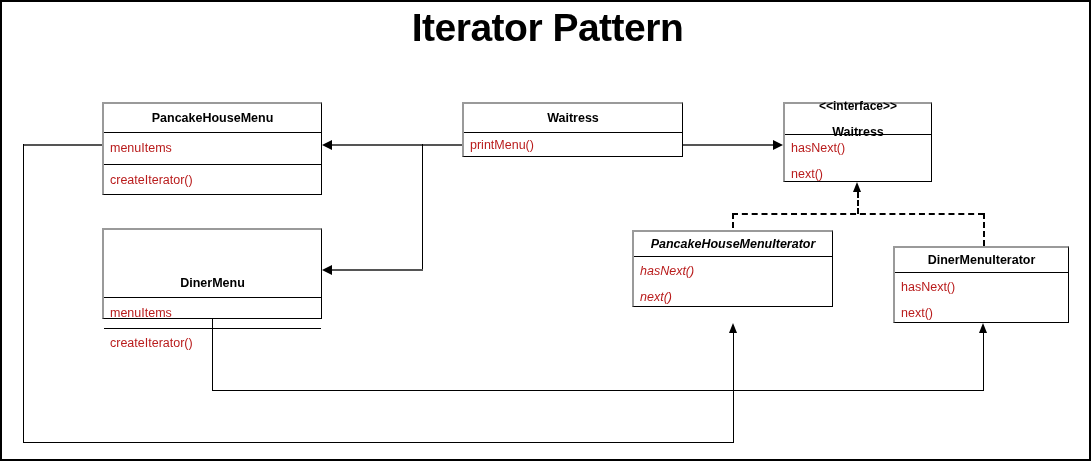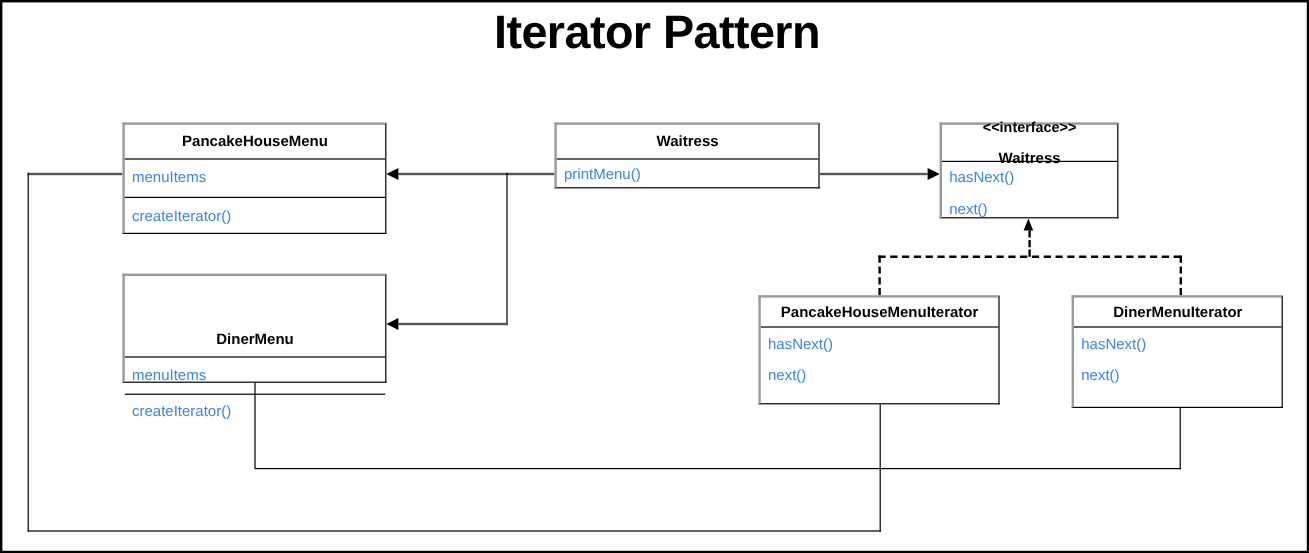--- a/index.html
+++ b/index.html
@@ -59,21 +59,21 @@
     line-height: 14px;
   }
   .class-header .cname {
     display: block;
     line-height: 15px;
   }
   .class-section {
     box-sizing: border-box;
     width: 100%;
     font-size: 12.5px;
-    color: #3b82f6;
+    color: #b91c1c;
     padding-left: 6px;
     display: flex;
     flex-direction: column;
     justify-content: center;
   }
   .class-section.divided {
     border-bottom: 1px solid #000000;
   }
   .class-section .member {
     line-height: 17px;
@@ -195,31 +195,31 @@
     <div class="class-header" style="height:31px;gap:12px;">
       <span class="stereotype">&lt;&lt;interface&gt;&gt;</span>
       <span class="cname">Waitress</span>
     </div>
     <div class="class-section" style="height:48px; padding-top:4px;">
       <span class="member">hasNext()</span>
       <span class="member">next()</span>
     </div>
   </div>
 
-  <div class="uml-class" style="left:630px; top:244px; width:201px; height:91px;">
+  <div class="uml-class" style="left:630px; top:228px; width:201px; height:77px;font-style:italic;">
     <div class="class-header" style="height:25px;">
       <span class="cname">PancakeHouseMenuIterator</span>
     </div>
     <div class="class-section" style="height:51px; padding-top:4px;">
       <span class="member">hasNext()</span>
       <span class="member">next()</span>
     </div>
   </div>
 
-  <div class="uml-class" style="left:891px; top:244px; width:176px; height:94px;">
+  <div class="uml-class" style="left:891px; top:244px; width:176px; height:77px;">
     <div class="class-header" style="height:25px;">
       <span class="cname">DinerMenuIterator</span>
     </div>
     <div class="class-section" style="height:51px; padding-top:4px;">
       <span class="member">hasNext()</span>
       <span class="member">next()</span>
     </div>
   </div>
 
 </div>

